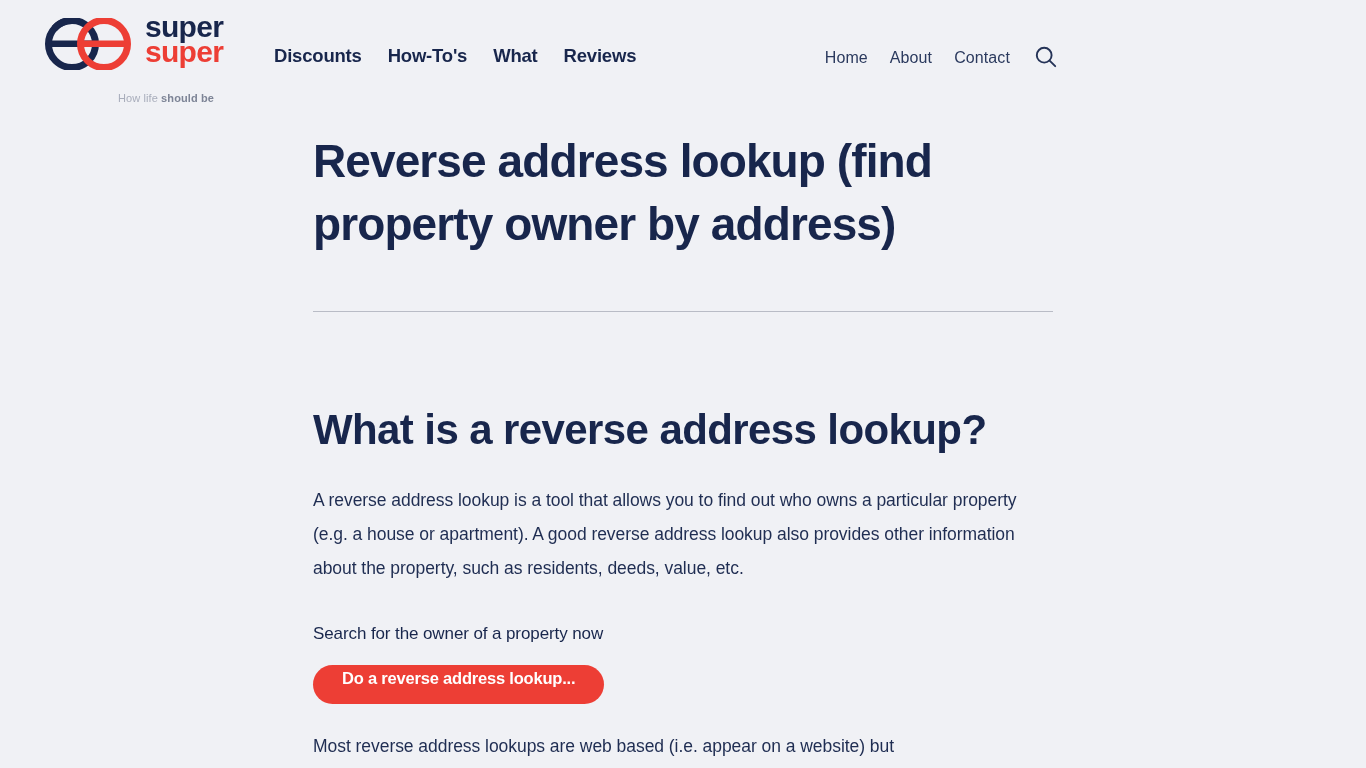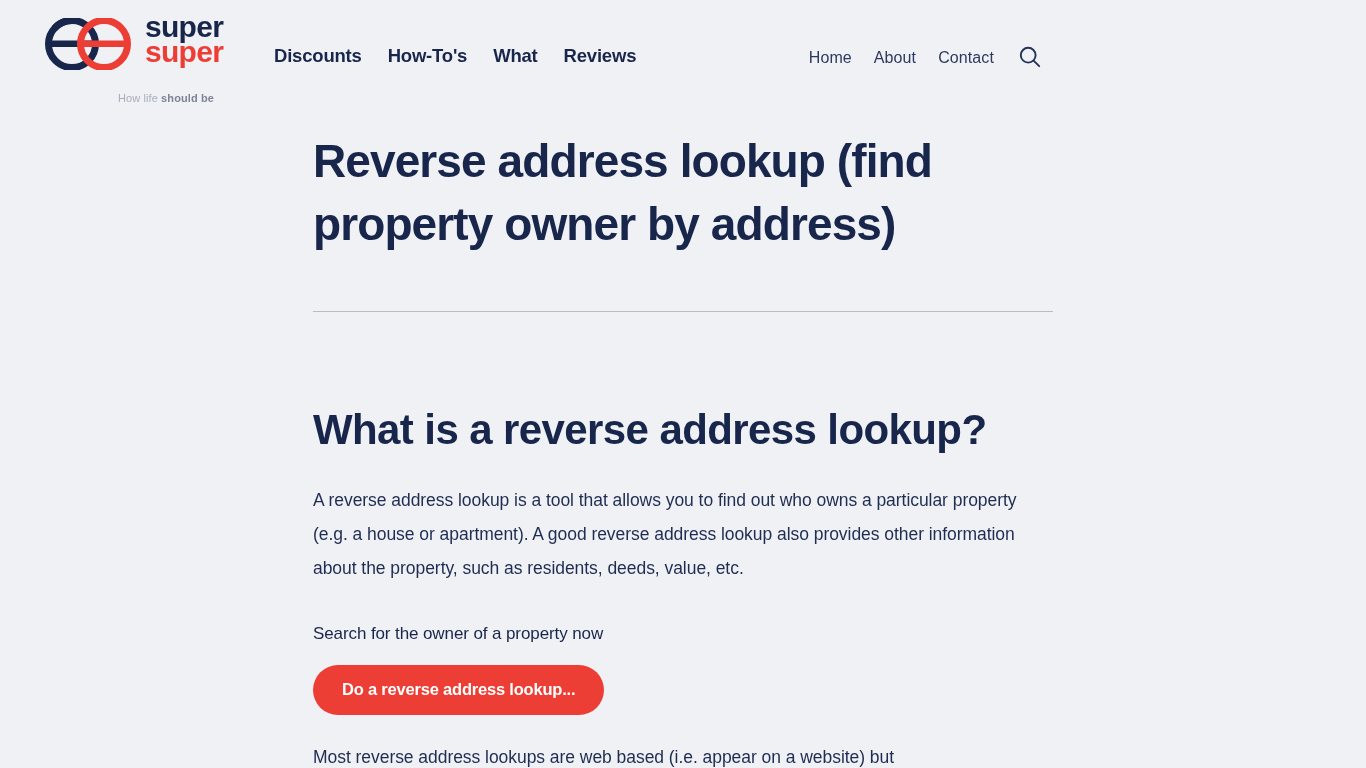--- a/index.html
+++ b/index.html
@@ -74,21 +74,21 @@
     font-size: 18.5px;
     font-weight: bold;
     color: #18264c;
     text-decoration: none;
     letter-spacing: -0.2px;
     white-space: nowrap;
   }
 
   .nav-right {
     position: absolute;
-    right: 48px;
+    right: 32px;
     top: 46px;
     display: flex;
     align-items: center;
     gap: 22px;
   }
   .nav-right a {
     font-size: 16px;
     font-weight: normal;
     color: #2b3a5e;
     text-decoration: none;
@@ -165,21 +165,21 @@
   .cta-button {
     display: inline-block;
     margin-top: 21px;
     background: #ed3e35;
     color: #ffffff;
     font-size: 16.5px;
     font-weight: bold;
     letter-spacing: -0.2px;
     border: none;
     border-radius: 26px;
-    padding: 15px 29px 16px 29px;
+    padding: 4px 29px 16px 29px;
     cursor: pointer;
     font-family: "Liberation Sans", sans-serif;
   }
 
   .body-text.last { margin-top: 25px; }
 </style>
 </head>
 <body>
 
 <div class="header">

